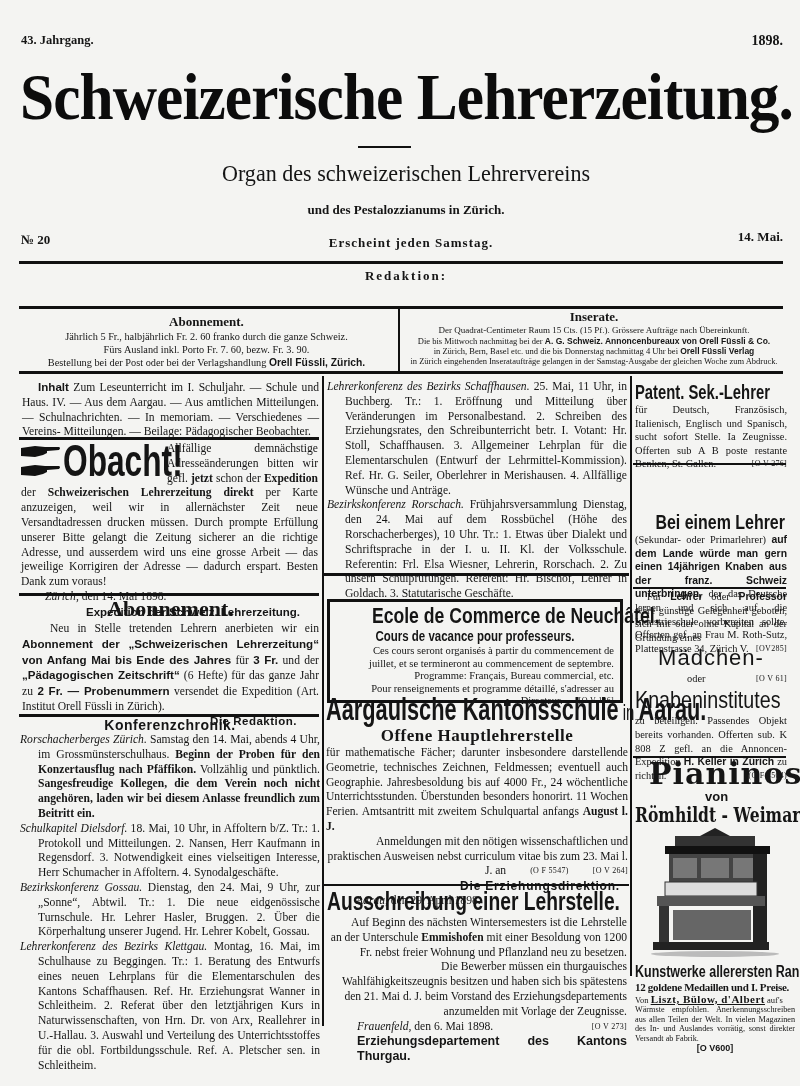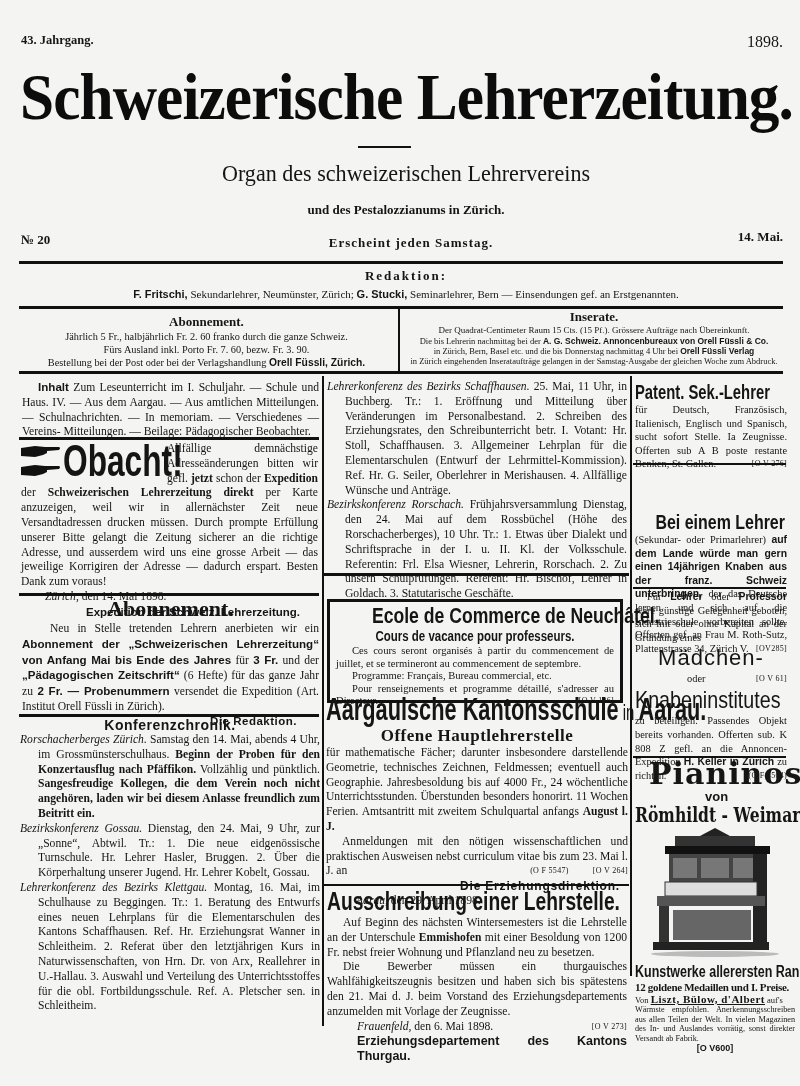--- a/index.html
+++ b/index.html
@@ -10,62 +10,59 @@
   .sans{font-family:"Liberation Sans",sans-serif;}
   .cond{font-family:"Liberation Sans",sans-serif;font-weight:bold;transform-origin:left top;display:inline-block;white-space:nowrap;}
   .rule{position:absolute;background:#111;}
   .vrule{position:absolute;background:#111;width:2px;}
   .fs11{font-size:11.6px;line-height:14.8px;}
   .small{font-size:8.5px;line-height:10px;}
   .just{text-align:justify;}
   .center{text-align:center;}
   i{font-style:italic;}
   .hang{padding-left:18px;text-indent:-18px;margin:0;}
-  .ind{text-indent:16px;}
+  .ind{text-indent:16px;text-align:right;}
   .ref{font-size:8px;letter-spacing:.3px;float:right;}
 </style>
 </head>
 <body>
 
 <div class="page">
 
   <div class="abs serif" style="left:5px;top:33px;font-size:12.5px;font-weight:bold;">43. Jahrgang.</div>
-  <div class="abs serif" style="right:33px;top:33px;font-size:16px;font-weight:normal;">1898.</div>
+  <div class="abs serif" style="right:33px;top:33px;font-size:14px;font-weight:bold;">1898.</div>
 
   <div class="abs" style="left:4px;top:62px;width:790px;height:80px;overflow:visible;">
     <span class="cond" style="font-family:'Liberation Serif',serif;font-size:66px;line-height:70px;letter-spacing:-1px;transform:scaleX(0.93);color:#0c0c0c;">Schweizerische Lehrerzeitung.</span>
   </div>
   <div class="rule" style="left:342px;top:146px;width:53px;height:2px;"></div>
 
   <div class="abs serif center" style="left:0;width:780px;top:160px;font-size:24px;transform:scaleX(0.92);transform-origin:center top;">Organ des schweizerischen Lehrervereins</div>
   <div class="abs serif center" style="left:0;width:780px;top:202px;font-size:13px;font-weight:bold;">und des Pestalozzianums in Zürich.</div>
 
   <div class="abs serif" style="left:5px;top:232px;font-size:13px;font-weight:bold;">№ 20</div>
   <div class="abs serif center" style="left:0;width:790px;top:235px;font-size:13px;font-weight:bold;letter-spacing:1px;">Erscheint jeden Samstag.</div>
   <div class="abs serif" style="right:33px;top:229px;font-size:13px;font-weight:bold;">14. Mai.</div>
 
   <div class="rule" style="left:3px;top:261px;width:764px;height:3px;"></div>
 
   <div class="abs serif center" style="left:0;width:780px;top:268px;font-size:13px;font-weight:bold;letter-spacing:2px;">Redaktion:</div>
-  <div class="abs serif center" style="left:0;width:780px;top:288px;font-size:11px;">
-    <b class="sans">F. Fritschi,</b><span> Sekundarlehrer, Neumünster, Zürich; </span><b class="sans">G. Stucki,</b><span> Seminarlehrer, Bern  —  Einsendungen gef. an Erstgenannten.</span>
-  </div>
   <div class="rule" style="left:3px;top:306px;width:764px;height:3px;"></div>
 
   <div class="abs serif center" style="left:3px;width:375px;top:314px;">
     <div style="font-size:13px;font-weight:bold;">Abonnement.</div>
     <div style="font-size:10.3px;line-height:13px;">Jährlich 5 Fr., halbjährlich Fr. 2. 60 franko durch die ganze Schweiz.</div>
     <div style="font-size:10.3px;line-height:13px;">Fürs Ausland inkl. Porto Fr. 7. 60, bezw. Fr. 3. 90.</div>
     <div style="font-size:10.3px;line-height:13px;"><span>Bestellung bei der Post oder bei der Verlagshandlung </span><b class="sans">Orell Füssli, Zürich.</b></div>
   </div>
   <div class="vrule" style="left:382px;top:309px;height:62px;"></div>
   <div class="abs serif center" style="left:388px;width:380px;top:309px;">
     <div style="font-size:13px;font-weight:bold;">Inserate.</div>
     <div style="font-size:9px;line-height:11px;">Der Quadrat-Centimeter Raum 15 Cts. (15 Pf.).  Grössere Aufträge nach Übereinkunft.</div>
-    <div class="small"><span>Die bis Lehrerin nachmittag bei der </span><b class="sans">A. G. Schweiz. Annoncenbureaux von Orell Füssli &amp; Co.</b></div>
+    <div class="small"><span>Die bis Mittwoch nachmittag bei der </span><b class="sans">A. G. Schweiz. Annoncenbureaux von Orell Füssli &amp; Co.</b></div>
     <div class="small"><span>in Zürich, Bern, Basel etc. und die bis Donnerstag nachmittag 4 Uhr bei </span><b class="sans">Orell Füssli Verlag</b></div>
     <div class="small">in Zürich eingehenden Inserataufträge gelangen in der Samstag-Ausgabe der gleichen Woche zum Abdruck.</div>
   </div>
   <div class="rule" style="left:3px;top:371px;width:764px;height:3px;"></div>
 
   <div class="vrule" style="left:306px;top:376px;height:650px;width:1.5px;"></div>
   <div class="vrule" style="left:614px;top:376px;height:600px;width:1.5px;"></div>
 
   <div class="abs serif fs11 just" style="left:6px;top:380px;width:297px;">
     <span class="ind" style="display:inline-block;width:16px;"></span><b class="sans">Inhalt</b><span> Zum Leseunterricht im I. Schuljahr. — Schule und Haus. IV. — Aus dem Aargau. — Aus amtlichen Mitteilungen. — Schulnachrichten. — In memoriam. — Verschiedenes — Vereins- Mitteilungen. — Beilage: Pädagogischer Beobachter.</span>
@@ -101,20 +98,21 @@
       <span style="display:inline-block;width:28px;"></span><span>Neu in Stelle tretenden Lehrern anerbieten wir ein </span><b class="sans">Abonnement der „Schweizerischen Lehrerzeitung“ von Anfang Mai bis Ende des Jahres</b><span> für </span><b class="sans">3 Fr.</b><span> und der </span><b class="sans">„Pädagogischen Zeitschrift“</b><span> (6 Hefte) für das ganze Jahr zu </span><b class="sans">2 Fr. — Probenummern</b><span> versendet die Expedition (Art. Institut Orell Füssli in Zürich).</span>
     </div>
     <div class="sans" style="text-align:right;font-weight:bold;font-size:11.5px;padding-right:22px;letter-spacing:.5px;">Die Redaktion.</div>
   </div>
 
   <div class="rule" style="left:3px;top:714px;width:300px;height:3px;"></div>
 
   <div class="abs serif fs11 just" style="left:4px;top:717px;width:300px;">
     <div class="sans center" style="font-size:14px;font-weight:bold;line-height:16px;letter-spacing:.5px;">Konferenzchronik.</div>
     <p class="hang"><i>Rorschacherberges Zürich.</i><span> Samstag den 14. Mai, abends 4 Uhr, im Grossmünsterschulhaus. </span><b>Beginn der Proben für den Konzertausflug nach Pfäffikon.</b><span> Vollzählig und pünktlich. </span><b>Sangesfreudige Kollegen, die dem Verein noch nicht angehören, laden wir bei diesem Anlasse freundlich zum Beitritt ein.</b></p>
+    <p class="hang"><i>Schulkapitel Dielsdorf.</i><span> 18. Mai, 10 Uhr, in Affoltern b/Z. Tr.: 1. Protokoll und Mitteilungen. 2. Nansen, Herr Kaufmann in Regensdorf. 3. Notwendigkeit eines vielseitigen Interesse, Herr Schumacher in Affoltern. 4. Synodalgeschäfte.</span></p>
     <p class="hang"><i>Bezirkskonferenz Gossau.</i><span> Dienstag, den 24. Mai, 9 Uhr, zur „Sonne“, Abtwil. Tr.: 1. Die neue eidgenössische Turnschule. Hr. Lehrer Hasler, Bruggen. 2. Über die Körperhaltung unserer Jugend. Hr. Lehrer Kobelt, Gossau.</span></p>
     <p class="hang"><i>Lehrerkonferenz des Bezirks Klettgau.</i><span> Montag, 16. Mai, im Schulhause zu Beggingen. Tr.: 1. Beratung des Entwurfs eines neuen Lehrplans für die Elementarschulen des Kantons Schaffhausen. Ref. Hr. Erziehungsrat Wanner in Schleitheim. 2. Referat über den letztjährigen Kurs in Naturwissenschaften, von Hrn. Dr. von Arx, Reallehrer in U.-Hallau. 3. Auswahl und Verteilung des Unterrichtsstoffes für die obl. Fortbildungsschule. Ref. A. Pletscher sen. in Schleitheim.</span></p>
   </div>
 
   <div class="abs serif fs11 just" style="left:311px;top:380px;width:300px;">
     <p class="hang"><i>Lehrerkonferenz des Bezirks Schaffhausen.</i><span> 25. Mai, 11 Uhr, in Buchberg. Tr.: 1. Eröffnung und Mitteilung über Veränderungen im Personalbestand. 2. Schreiben des Erziehungsrates, den Schreibunterricht betr. I. Votant: Hr. Stoll, Schaffhausen. 3. Allgemeiner Lehrplan für die Elementarschulen (Entwurf der Lehrmittel-Kommission). Ref. Hr. G. Seiler, Oberlehrer in Merishausen. 4. Allfällige Wünsche und Anträge.</span></p>
     <p class="hang"><i>Bezirkskonferenz Rorschach.</i><span> Frühjahrsversammlung Dienstag, den 24. Mai auf dem Rossbüchel (Höhe des Rorschacherberges), 10 Uhr. Tr.: 1. Etwas über Dialekt und Schriftsprache in der I. u. II. Kl. der Volksschule. Referentin: Frl. Elsa Wiesner, Lehrerin, Rorschach. 2. Zu unsern Schulprüfungen. Referent: Hr. Bischof, Lehrer in Goldach. 3. Statutarische Geschäfte.</span></p>
   </div>
 
   <div class="rule" style="left:308px;top:573px;width:305px;height:3px;"></div>

